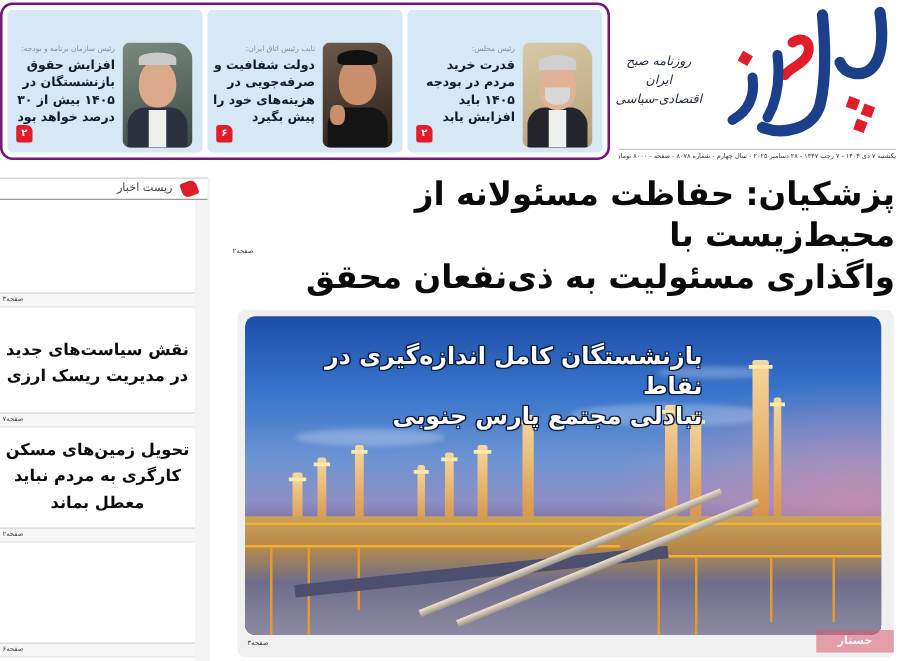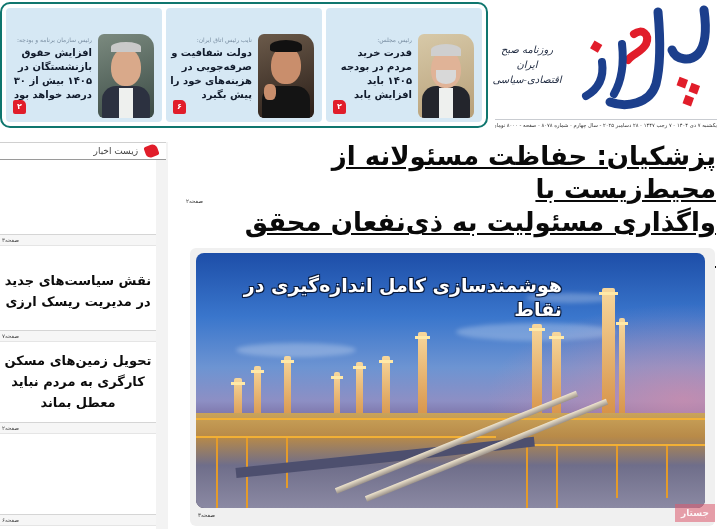--- a/index.html
+++ b/index.html
@@ -3,21 +3,21 @@
   <meta charset="utf-8">
   <style>
     * { box-sizing: border-box; margin: 0; padding: 0; }
     html, body { width: 720px; height: 529px; overflow: hidden; background: #ffffff; }
     body { position: relative; font-family: "DejaVu Sans", sans-serif; direction: rtl; color: #111; }
 
     
     .header { position: absolute; left: 0; top: 0; width: 720px; height: 135px; }
     .teasers {
       position: absolute; left: 0; top: 2px; width: 488px; height: 126px;
-      border: 2px solid #0f766e; border-radius: 10px; background: #ffffff;
+      border: 2px solid #701a75; border-radius: 10px; background: #ffffff;
       display: flex; flex-direction: row-reverse; gap: 4px; padding: 4px;
     }
     .teaser {
       flex: 1; position: relative; background: #d6e8f4; border-radius: 4px; overflow: hidden;
     }
     .teaser-photo {
       position: absolute; right: 8px; top: 26px; width: 56px; height: 84px; border-radius: 6px 14px 6px 6px;
       overflow: hidden;
     }
     .teaser-photo .bg { position: absolute; inset: 0; }
@@ -66,21 +66,21 @@
       text-align: center; font-size: 13px; font-weight: bold; line-height: 21px; color: #0c0c0c; padding: 0 4px;
     }
     .digest-page {
       position: absolute; left: 0; width: 156px; height: 12px; border-top: 1px solid #d5d5d5; border-bottom: 1px solid #e5e5e5;
       background: #f6f6f6; font-size: 5.5px; color: #444; line-height: 10px; text-align: left; padding-left: 2px;
     }
 
     
     .headline {
       position: absolute; left: 190px; top: 140px; width: 526px; text-align: right;
-      font-size: 26px; font-weight: bold; line-height: 33px; color: #0a0a0a; letter-spacing: -0.5px; text-decoration: underline;
+      font-size: 26px; font-weight: bold; line-height: 33px; color: #0a0a0a; letter-spacing: -0.5px;
     }
     .headline-page { position: absolute; left: 186px; top: 198px; font-size: 5.5px; color: #333; }
 
     
     .photo-card {
       position: absolute; left: 190px; top: 248px; width: 525px; height: 278px;
       background: #f0f0f0; border-radius: 6px; padding: 4px;
     }
     .photo {
       position: absolute; left: 6px; top: 5px; width: 509px; height: 255px; border-radius: 8px; overflow: hidden;
@@ -98,21 +98,21 @@
     .photo .rack { position: absolute; height: 2px; background: #f2b035; }
     .photo .post { position: absolute; width: 2px; background: #e49b2a; }
     .photo-title {
       position: absolute; left: 16px; top: 20px; width: 350px; text-align: left; direction: rtl;
       font-size: 19px; font-weight: bold; line-height: 24px; color: #ffffff;
       text-shadow: 0 0 2px #0a1a3a, 1px 1px 0 #0a1a3a, -1px -1px 0 #0a1a3a, 1px -1px 0 #0a1a3a, -1px 1px 0 #0a1a3a;
     }
     .photo-title span { display: block; text-align: right; }
     .photo-page { position: absolute; left: 8px; top: 264px; font-size: 5.5px; color: #333; }
     .source-badge {
-      position: absolute; right: 0; bottom: 4px; width: 40px; height: 18px; background: rgba(220,90,110,0.55);
+      position: absolute; right: 0; bottom: 4px; width: 62px; height: 18px; background: rgba(220,90,110,0.55);
       color: rgba(255,255,255,0.9); font-size: 9px; font-weight: bold; text-align: center; line-height: 18px;
     }
   </style>
 </head>
 <body>
 
 <div class="header">
 
   <div class="teasers">
 
@@ -236,18 +236,19 @@
     <div class="post" style="left:330px;bottom:0;height:62px;"></div>
     <div class="post" style="left:360px;bottom:0;height:62px;"></div>
     <div class="post" style="left:420px;bottom:10px;height:52px;"></div>
     <div class="post" style="left:470px;bottom:10px;height:52px;"></div>
 
     <div class="road" style="left:40px;bottom:30px;width:300px;transform:rotate(-6deg);"></div>
     <div class="pipe" style="left:140px;bottom:14px;width:260px;transform:rotate(-22deg);"></div>
     <div class="pipe" style="left:170px;bottom:6px;width:260px;transform:rotate(-22deg);"></div>
 
     <div class="photo-title">
-      <span>هوشمندسازی کامل اندازه‌گیری در نقاط</span>
+      <span>بازنشستگان کامل اندازه‌گیری در نقاط</span>
+      <span>تبادلی مجتمع پارس جنوبی</span>
     </div>
   </div>
   <div class="photo-page">صفحه۳</div>
   <div class="source-badge">جستار</div>
 </div>
 
 </body></html>

